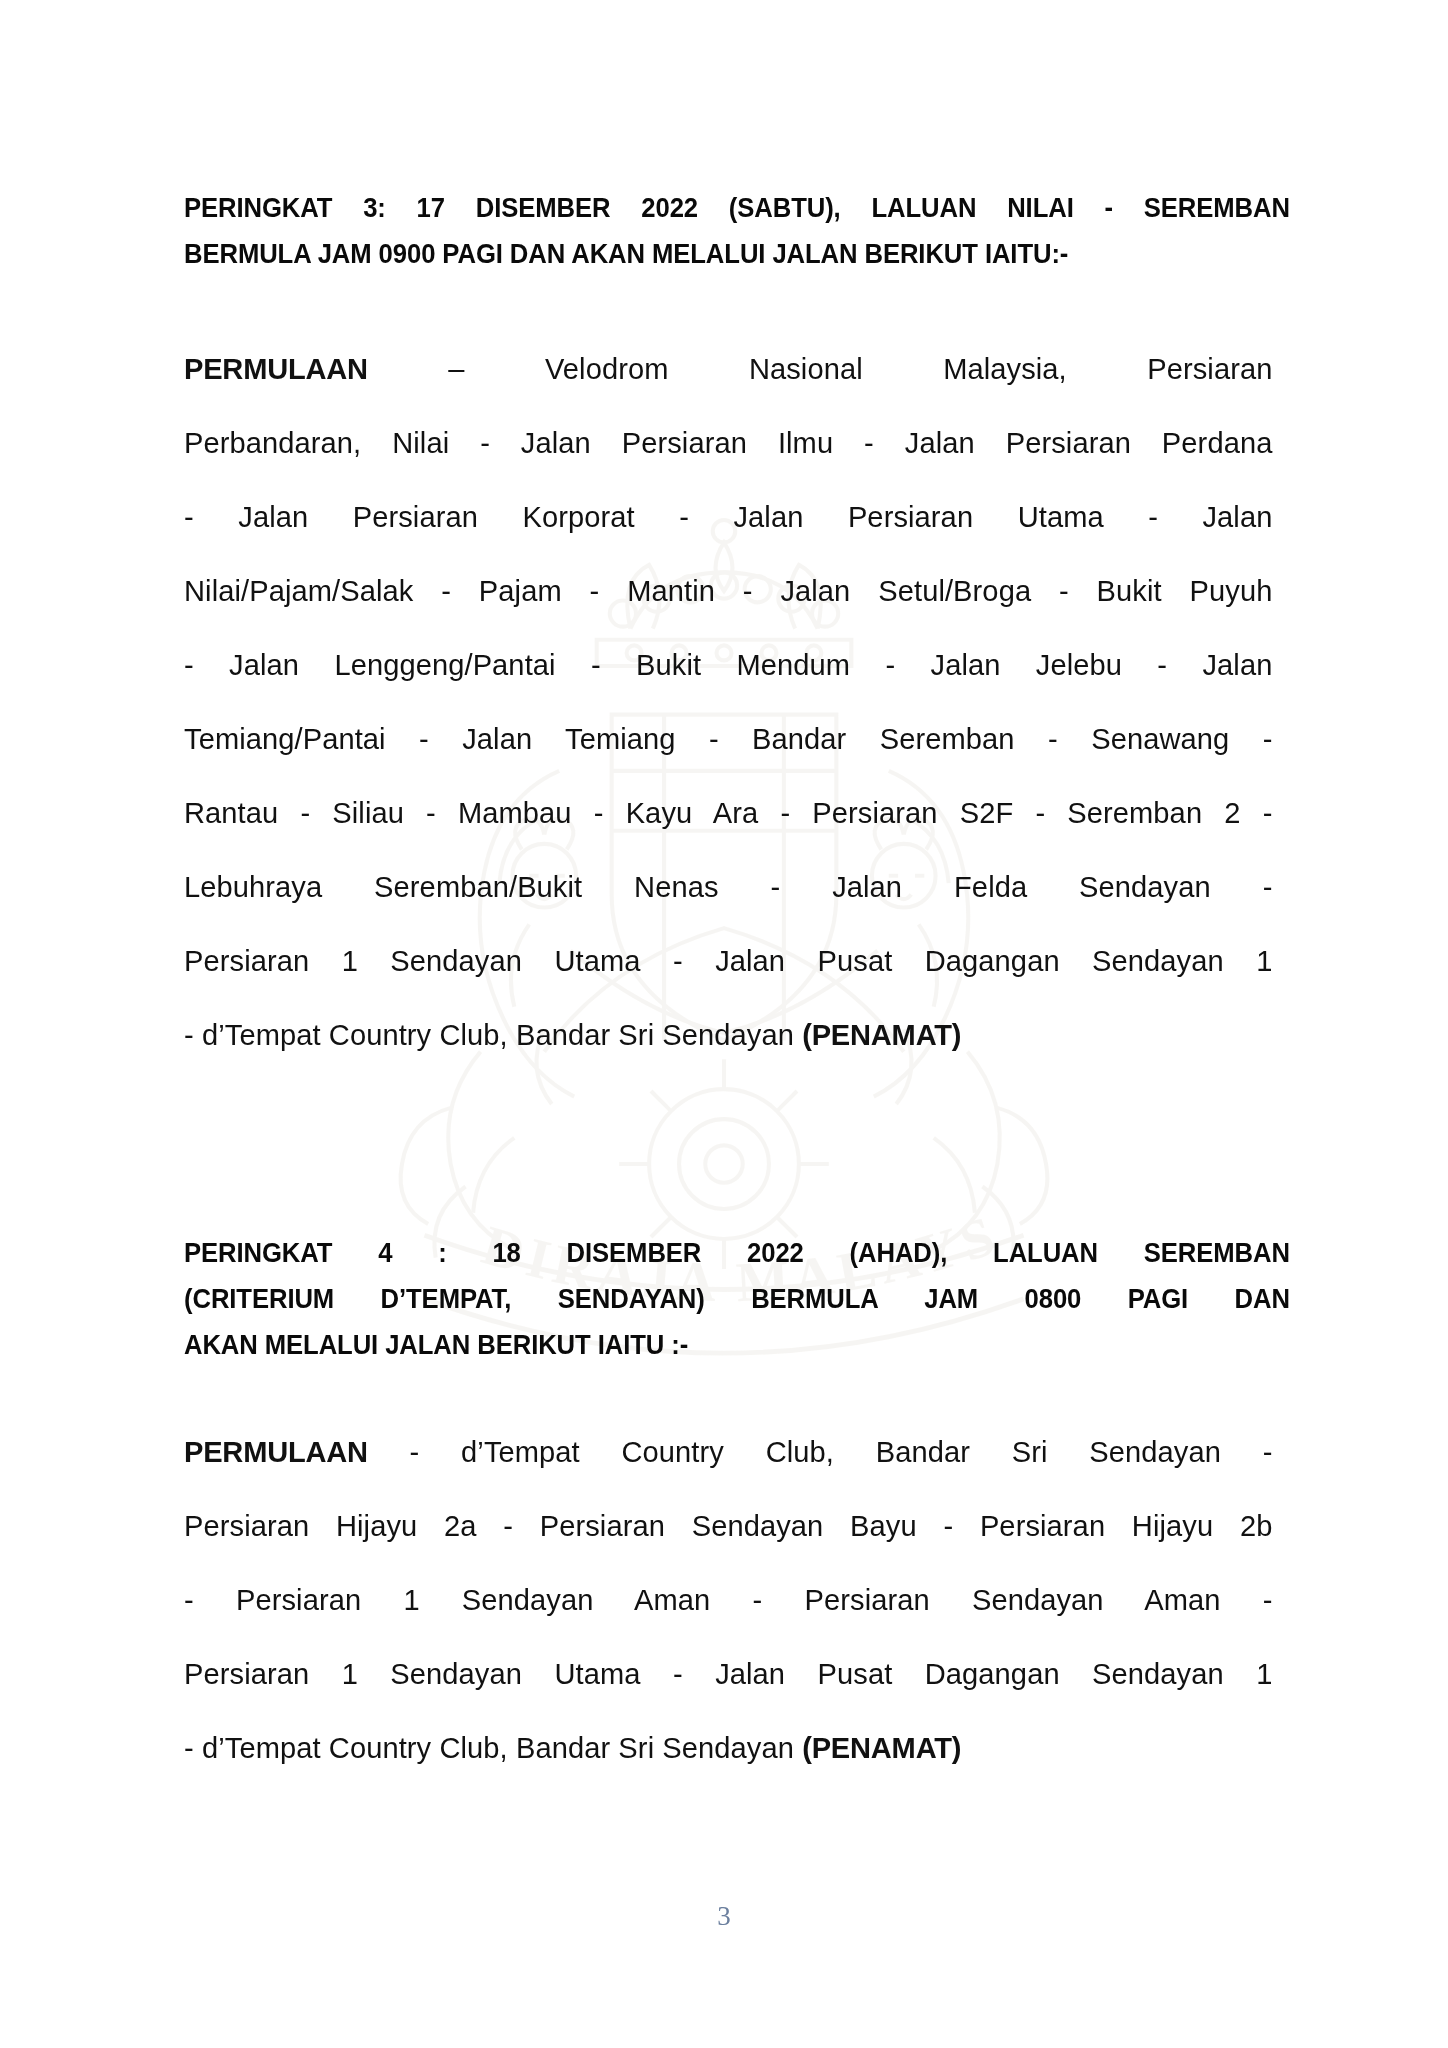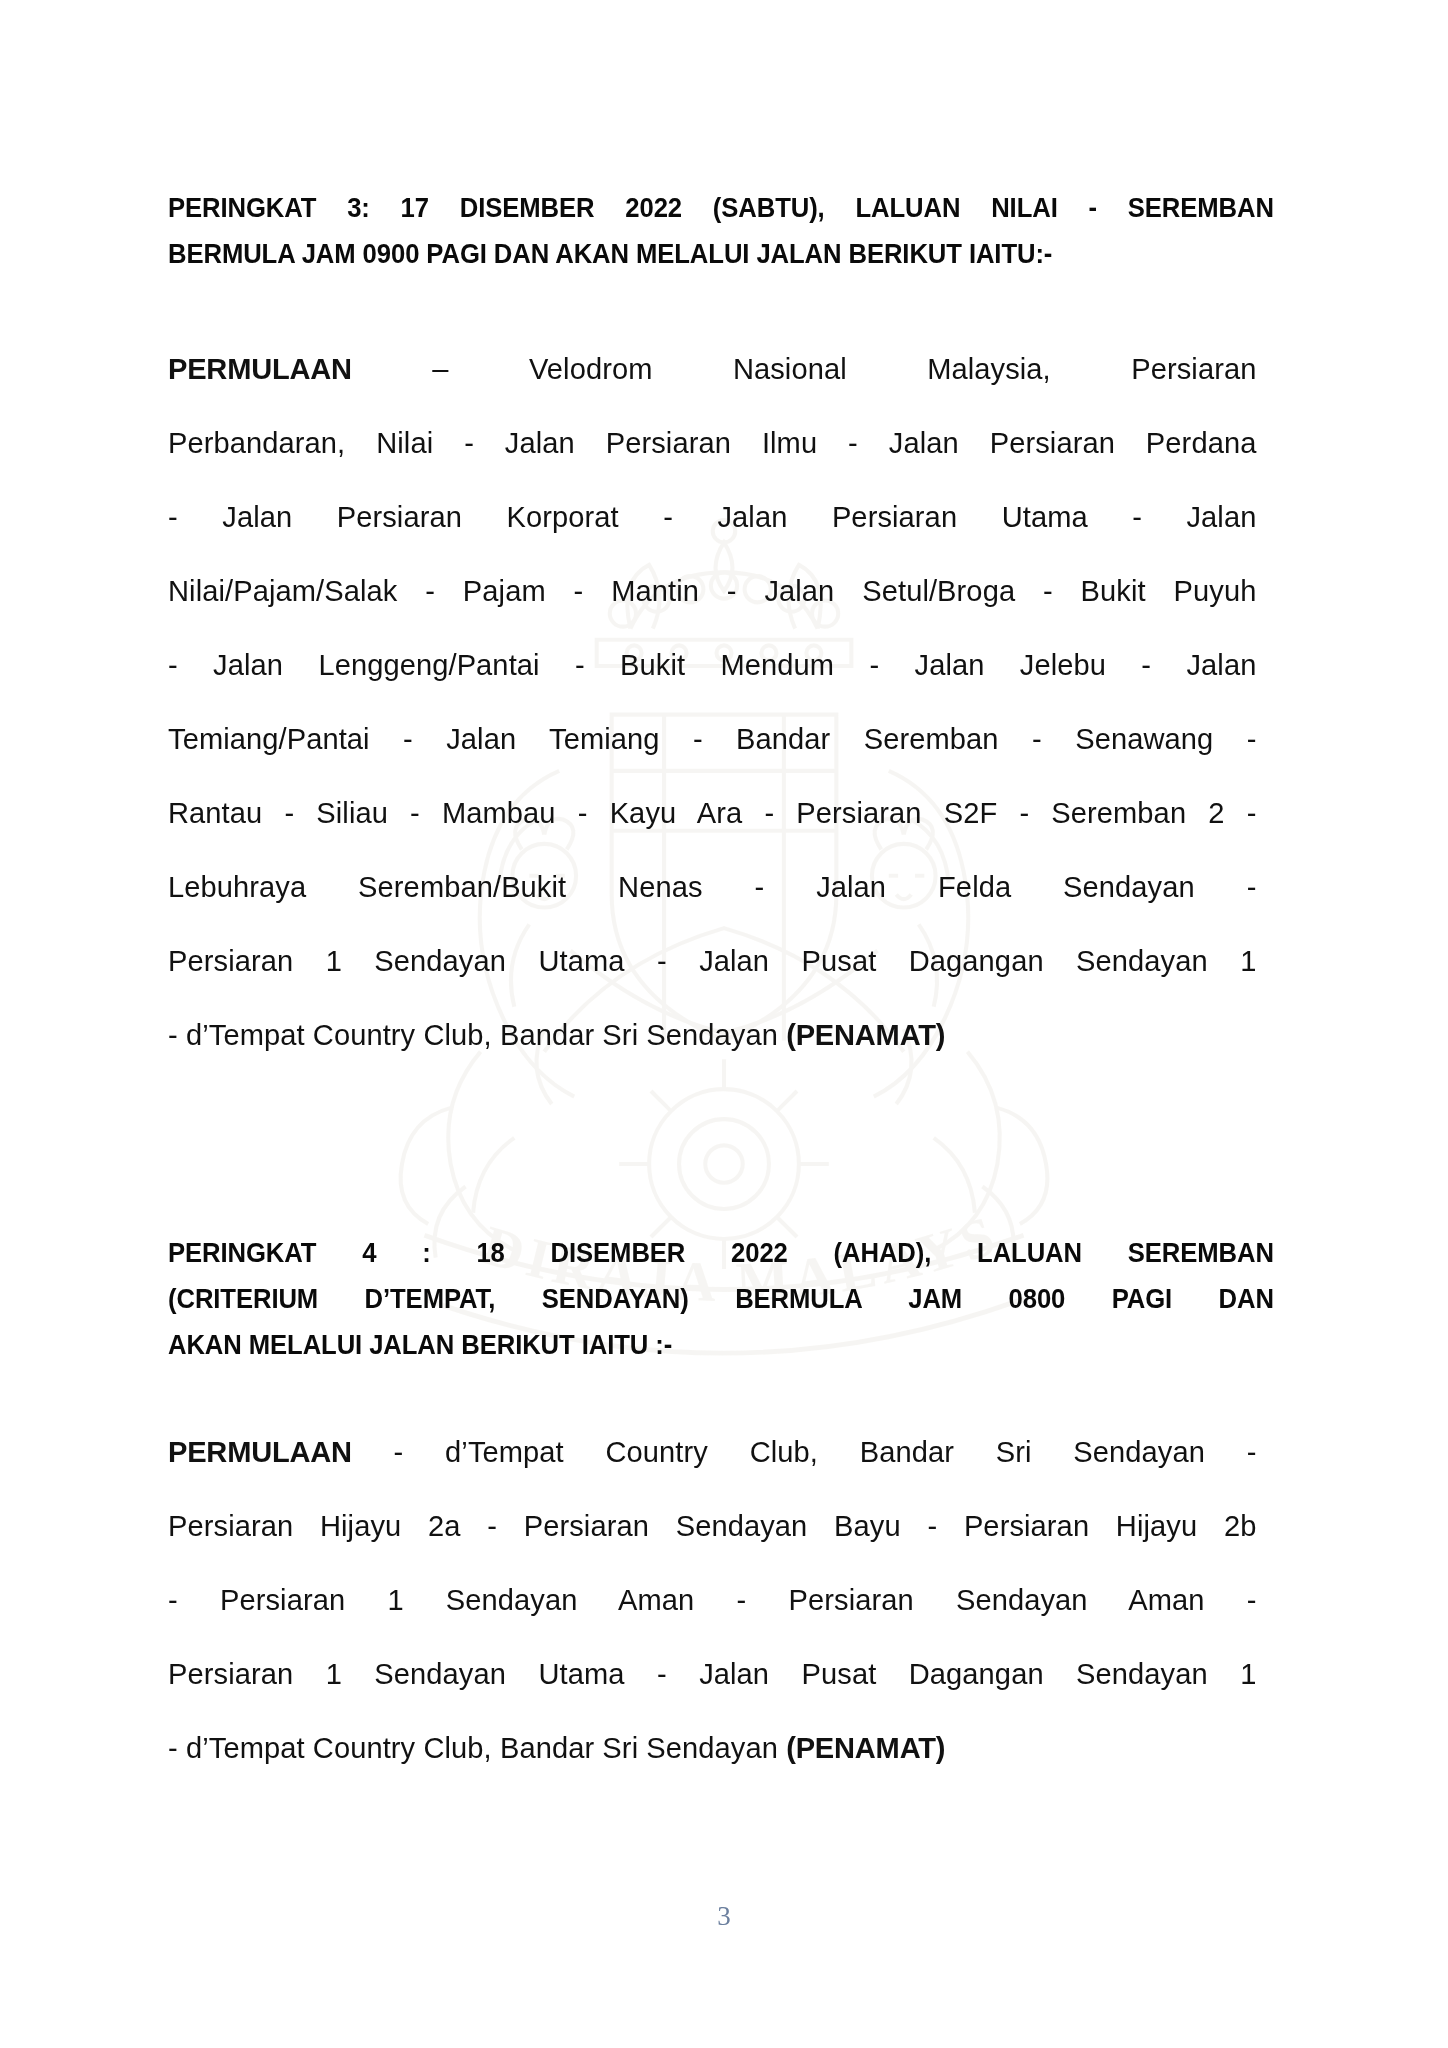--- a/index.html
+++ b/index.html
@@ -32,21 +32,21 @@
     height: 880px;
     opacity: 0.30;
     pointer-events: none;
     z-index: 0;
   }
   #watermark svg { width: 100%; height: 100%; display: block; }
 
   
   #content {
     position: absolute;
-    left: 168px;
+    left: 184px;
     top: 0;
     width: 1105px;
     z-index: 2;
   }
 
   
   .doc-heading {
     font-family: "Liberation Sans", sans-serif;
     font-weight: bold;
     font-size: 28.5px;

